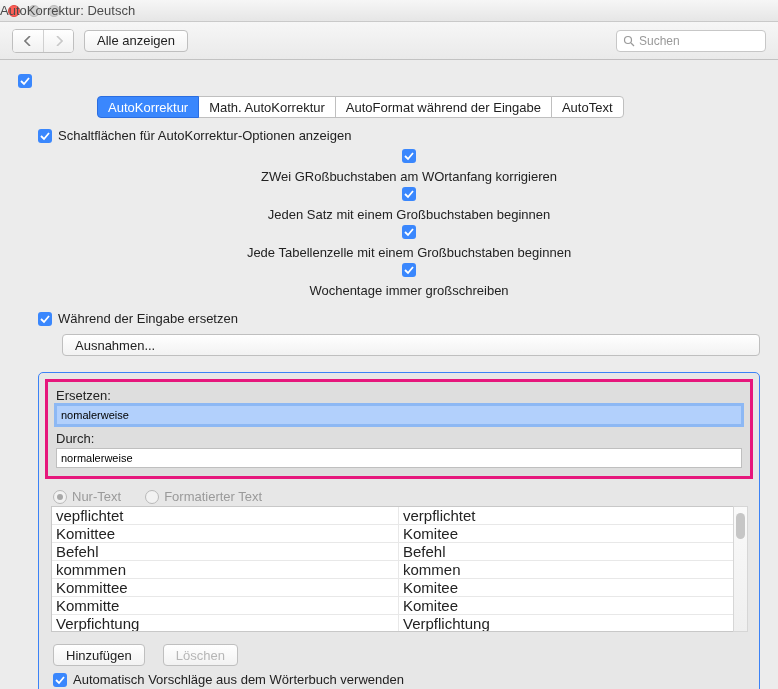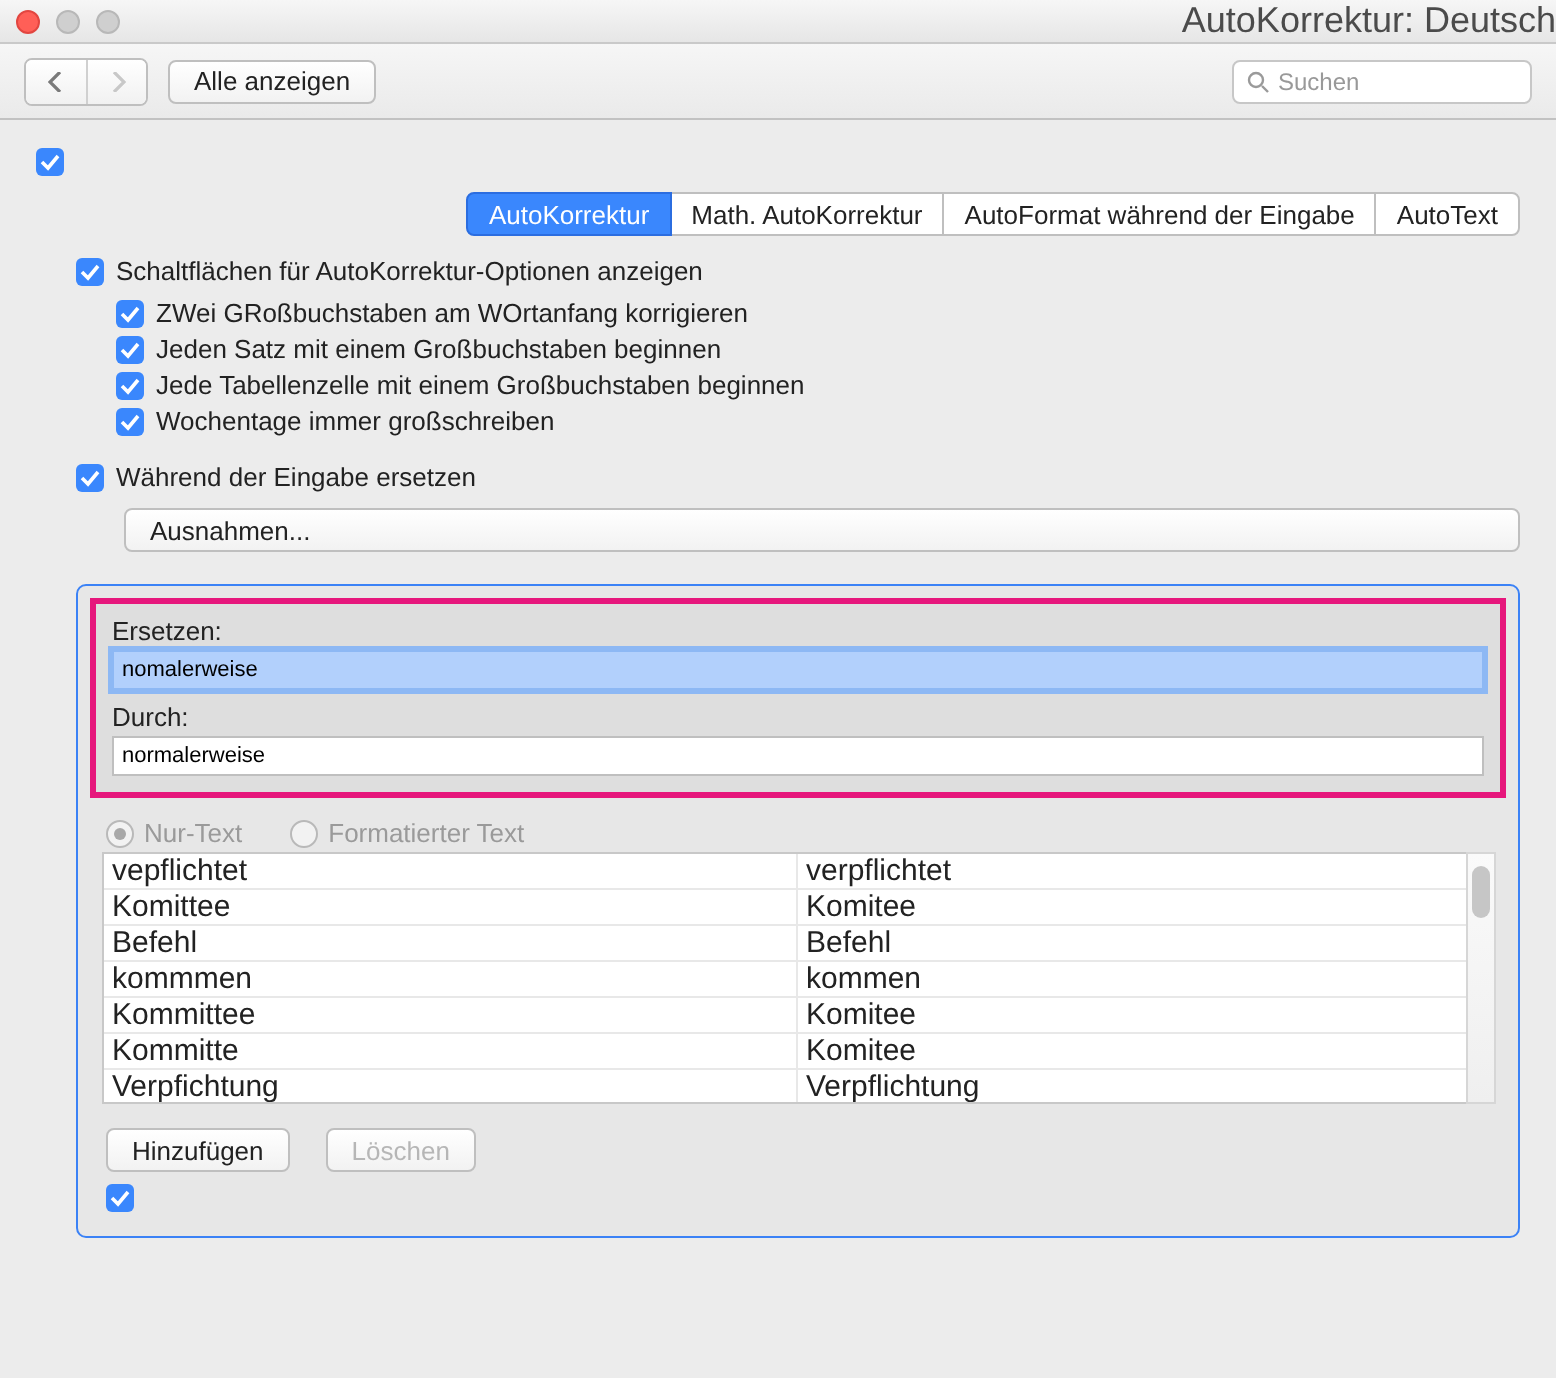--- a/index.html
+++ b/index.html
@@ -20,22 +20,22 @@
     align-items: center;
     padding: 0 8px;
     position: relative;
   }
   .traffic { display: flex; gap: 8px; }
   .tl { width: 12px; height: 12px; border-radius: 50%; }
   .tl.red { background: #ff5f57; border: 0.5px solid #e24640; }
   .tl.yellow { background: #cfcfcf; border: 0.5px solid #b8b8b8; }
   .tl.green { background: #cfcfcf; border: 0.5px solid #b8b8b8; }
   .title-center {
-    position: absolute; left: 0; right: 0; text-align: right;
-    font-size: 18px; color: #4b4b4b; pointer-events: none;
+    position: absolute; left: 0; right: 0; text-align: left;
+    font-size: 13px; color: #4b4b4b; pointer-events: none;
   }
   .toolbar {
     height: 38px;
     background: linear-gradient(#f6f6f6,#eaeaea);
     border-bottom: 1px solid #c2c2c2;
     display: flex; align-items: center; padding: 0 12px; gap: 10px;
   }
   .nav-seg { display:flex; border:1px solid #bfbfbf; border-radius:4px; overflow:hidden; background:#fff;}
   .nav-btn { width:30px; height:22px; display:flex; align-items:center; justify-content:center; background:linear-gradient(#fff,#f1f1f1); }
   .nav-btn + .nav-btn { border-left:1px solid #d0d0d0; }
@@ -52,31 +52,31 @@
   }
   .search svg { width:12px; height:12px; }
   .search span { font-size:12px; }
   .content { padding: 14px 18px 8px 18px; }
   .check-row { display:flex; align-items:center; gap:6px; margin-bottom:6px; }
   .checkbox {
     width:14px; height:14px; border-radius:3px; background:#3a87fd;
     display:flex; align-items:center; justify-content:center; flex-shrink:0;
   }
   .checkbox svg { width:10px; height:10px; }
-  .tabs { display:flex; margin:8px 0 10px 80px;justify-content:flex-end; }
+  .tabs { display:flex; margin:8px 0 10px 80px; }
   .tab {
     height:22px; padding:0 10px; border:1px solid #bfbfbf; background:#fff;
     display:flex; align-items:center; font-size:13px; margin-left:-1px;
   }
   .tab:first-child { border-radius:4px 0 0 4px; }
   .tab:last-child { border-radius:0 4px 4px 0; }
   .tab.active { background:#3a87fd; color:#fff; border-color:#2b6de0; position:relative; z-index:1;}
   .opts { margin-left: 20px; }
   .subopts { margin-left: 20px; margin-top:4px; }
-  .subopts .check-row { margin-bottom:3px; }
+  .subopts .check-row { margin-bottom:3px;flex-direction:column; }
   .section-gap { height:10px; }
   .exc-row { margin-left:24px; margin-top:8px; }
   .group {
     border:1px solid #3b82f6; border-radius:5px; background:#e7e7e7;
     margin-top:16px; padding:0 0 12px 0;
   }
   .highlight-box {
     border:3px solid #e6177c; margin:6px 6px 4px 6px; padding:4px 8px 8px 8px;
     background:#dedede;
   }
@@ -278,16 +278,17 @@
         <div class="btn">Hinzufügen</div>
         <div class="btn disabled">Löschen</div>
       </div>
 
       <div class="check-row auto-row">
         <div class="checkbox">
             <svg viewBox="0 0 10 10">
               <path d="M1 5 L4 8 L9 2" fill="none" stroke="#fff" stroke-width="1.8"></path>
             </svg>
           </div>
+        <span>Automatisch Vorschläge aus dem Wörterbuch verwenden</span>
       </div>
     </div>
   </div>
 </div>
 
 </body></html>

